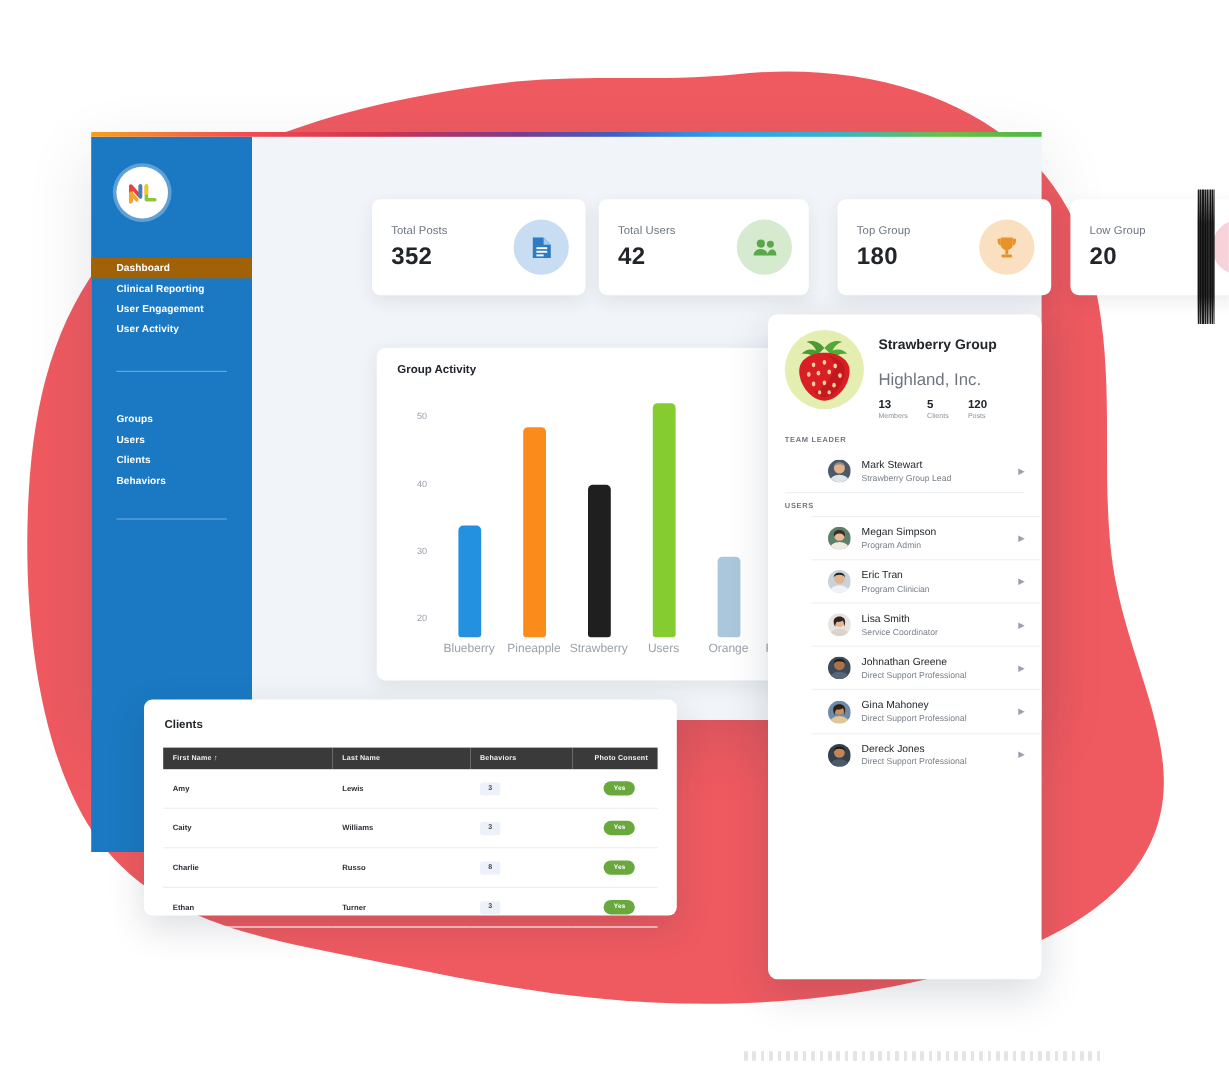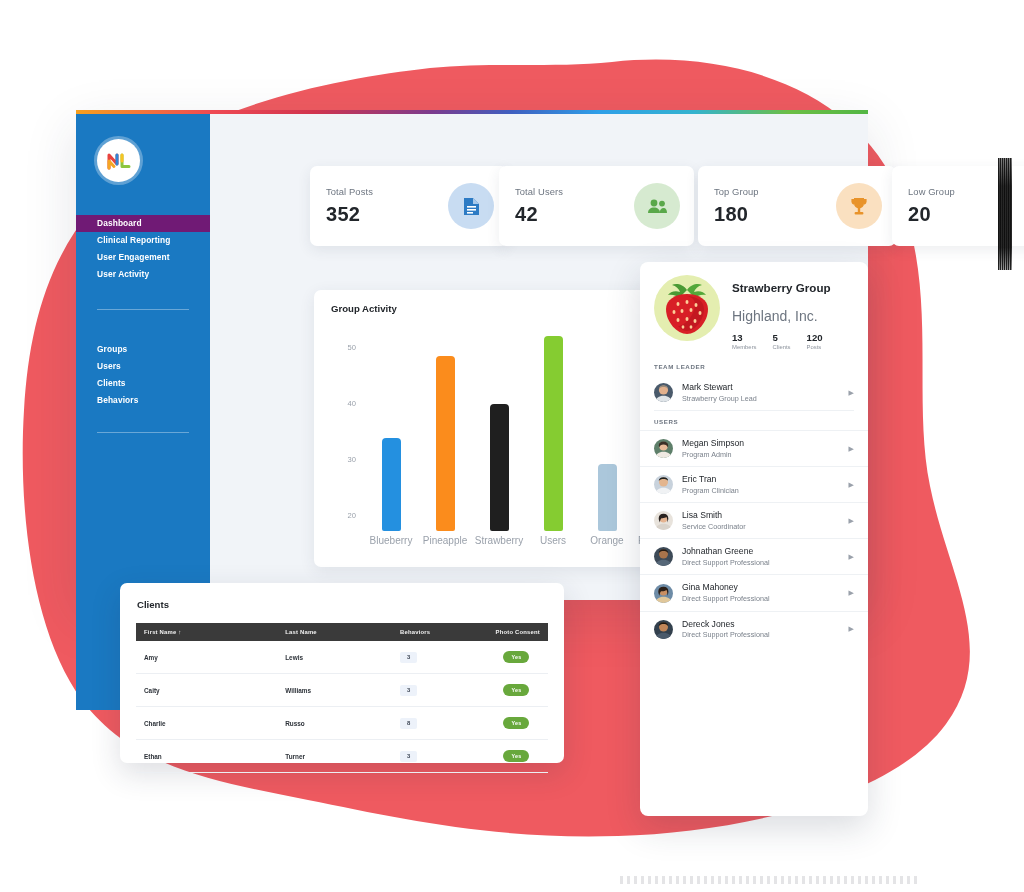--- a/index.html
+++ b/index.html
@@ -47,34 +47,33 @@
     width:43px;height:43px;border-radius:50%;background:#ffffff;
     box-shadow:0 0 0 3px rgba(255,255,255,.30);
     display:flex;align-items:center;justify-content:center;
   }
   .nav-group{position:absolute;left:0;width:134px;}
   .nav-item{
     height:17px;line-height:17px;padding:0 0 0 21px;
     color:#ffffff;font-size:8.4px;font-weight:700;letter-spacing:.1px;
     white-space:nowrap;
   }
-  .nav-item.active{background:#701a75;}
+  .nav-item.active{background:#a16207;}
   .nav-divider{
     position:absolute;left:21px;width:92px;height:1px;
     background:rgba(255,255,255,.35);
   }
 
   
   #content{position:absolute;left:134px;top:4px;right:0;bottom:0;}
 
   
   .stat-card{
     position:absolute;top:52px;height:80px;background:#fff;border-radius:7px;
     box-shadow:0 4px 14px rgba(40,55,80,.09);
-    padding-left:20px;
   }
   .stat-label{position:absolute;left:16px;top:20px;font-size:9.4px;color:#6d7580;letter-spacing:.1px;}
   .stat-value{position:absolute;left:16px;top:37px;font-size:20px;font-weight:700;color:#22262b;letter-spacing:.3px;}
   .stat-icon{
     position:absolute;right:14px;top:17px;width:46px;height:46px;border-radius:50%;
     display:flex;align-items:center;justify-content:center;
   }
 
   
   #chart-card{
@@ -134,20 +133,21 @@
   #group-stats{display:flex;gap:16px;margin-top:8px;}
   .gs-num{font-size:9.6px;font-weight:700;color:#22262b;}
   .gs-lbl{font-size:5.9px;color:#8b929c;margin-top:1px;}
   .section-label{
     font-size:6.2px;font-weight:700;color:#6d7580;letter-spacing:.6px;
     padding:7px 14px 5px 14px;
   }
   .person-row{
     display:flex;align-items:center;gap:9px;padding:7px 14px;
     border-top:1px solid #eef1f4;
+    margin-left:36px;
   }
   .person-row.first{border-top:none;}
   .avatar{width:19px;height:19px;border-radius:50%;flex:none;overflow:hidden;position:relative;}
   .p-name{font-size:8.6px;color:#22262b;line-height:1.25;}
   .p-role{font-size:7.2px;color:#7a818b;line-height:1.3;margin-top:1px;}
   .chevron{margin-left:auto;color:#9aa1ab;font-size:7px;}
   .divider-line{height:1px;background:#eef1f4;margin:0 14px;}
 </style>
 </head>
 <body>

